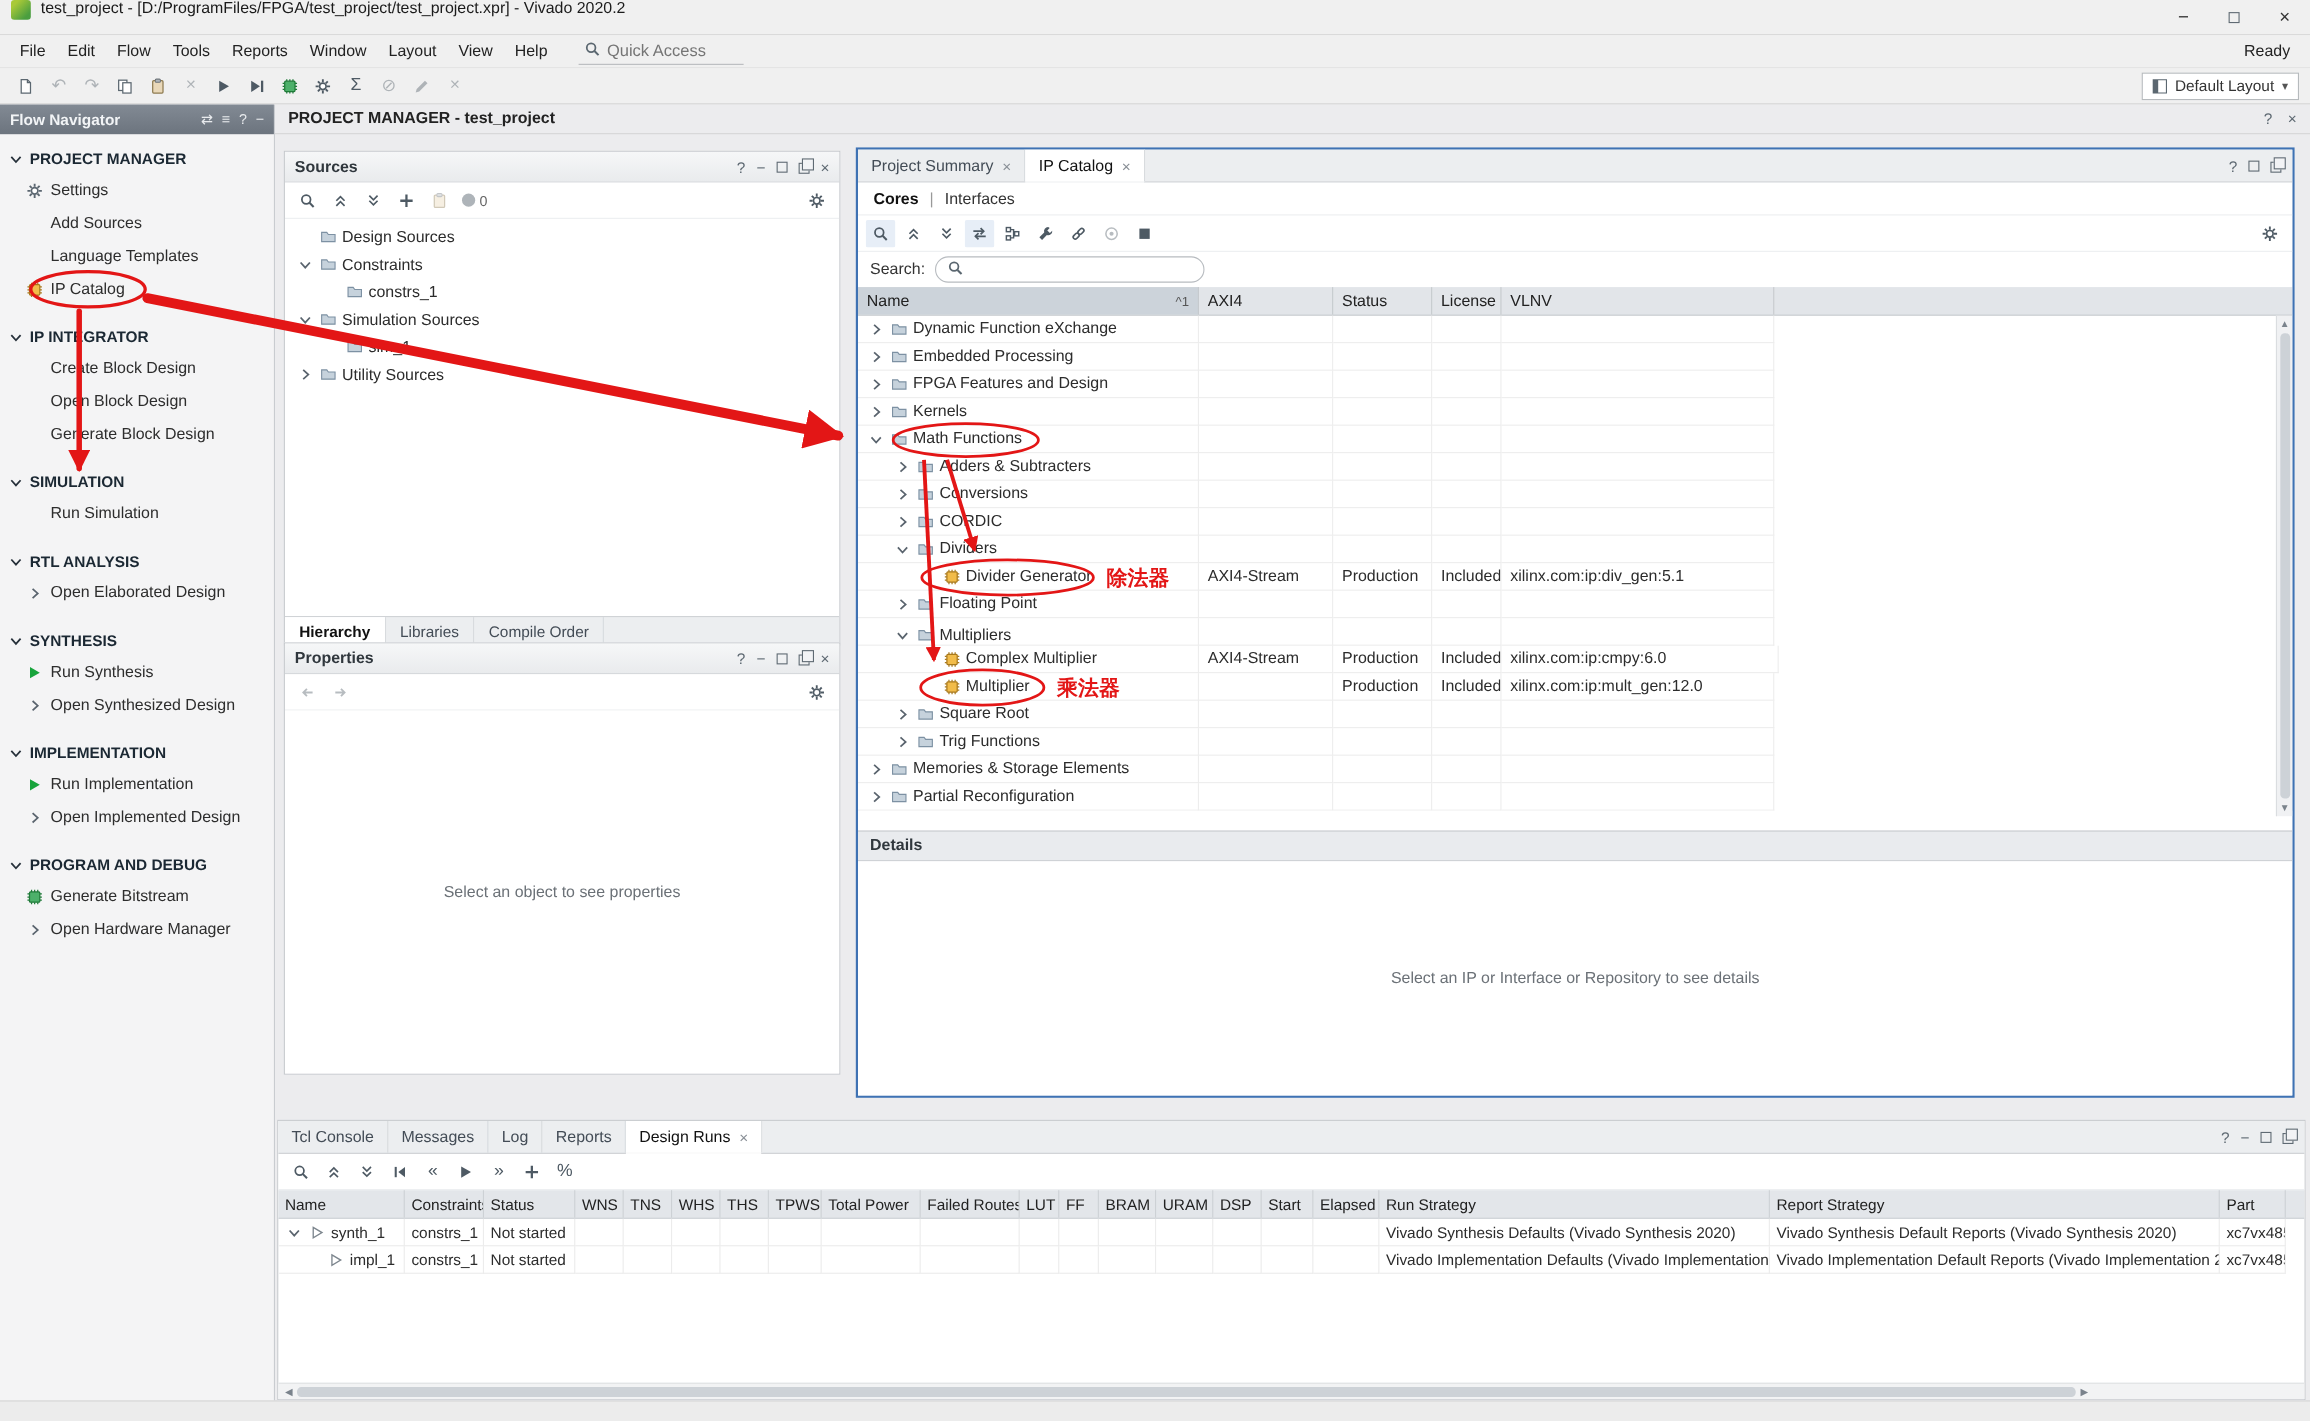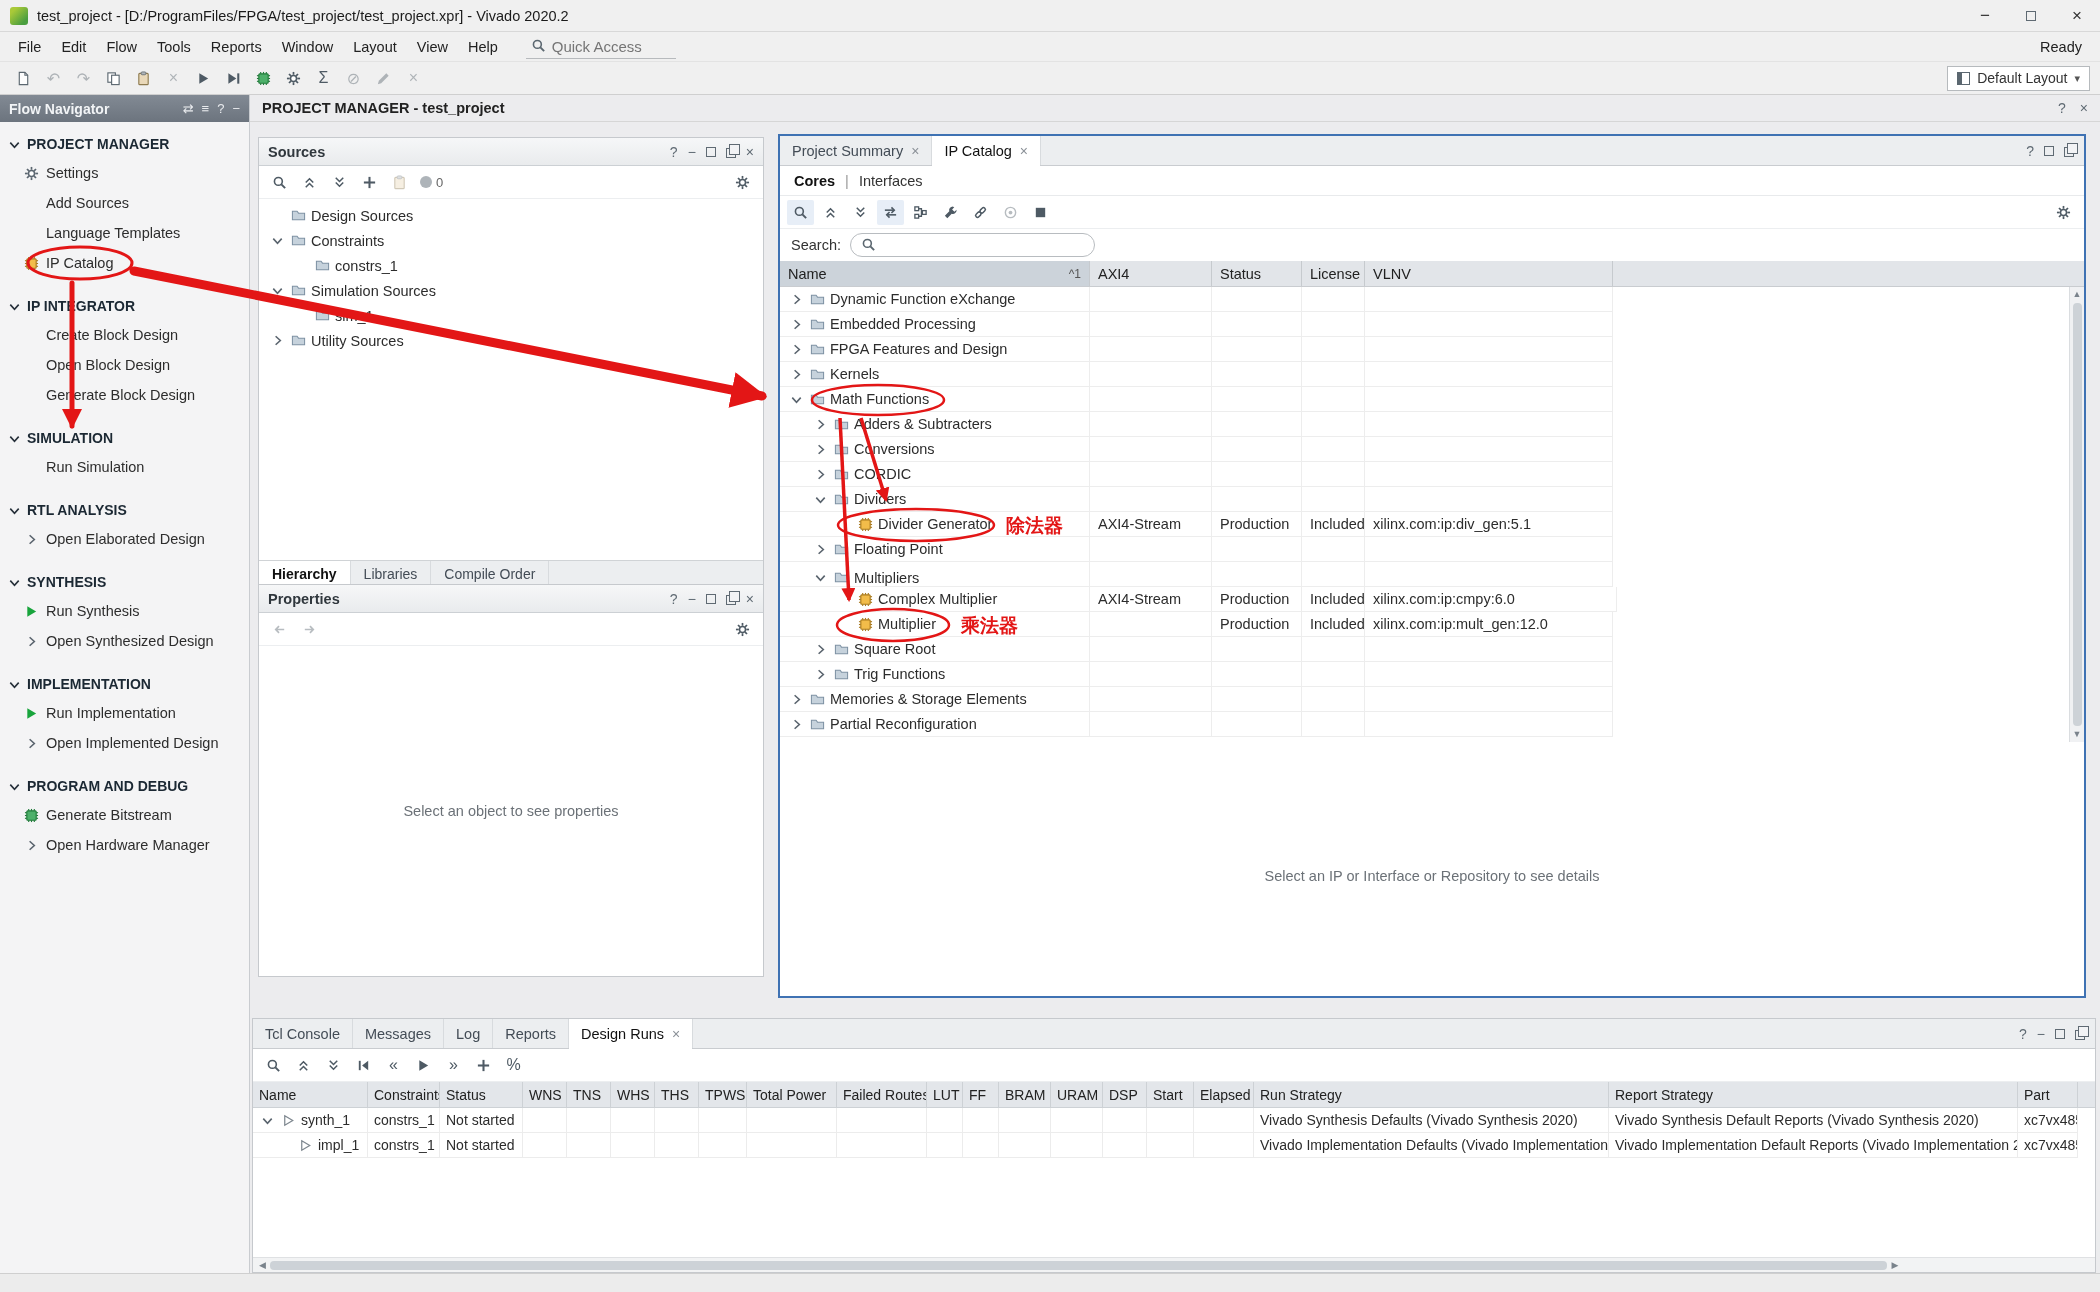--- a/index.html
+++ b/index.html
@@ -5,21 +5,21 @@
   *{box-sizing:border-box;margin:0;padding:0}
   html,body{width:2100px;height:1292px;overflow:hidden}
   body{font-family:"Liberation Sans",sans-serif;font-size:15px;color:#333;background:#ececec;position:relative}
   .icw{width:17px;height:17px;display:inline-flex;align-items:center;justify-content:center;color:inherit;flex:none}
   .ic{width:15px;height:15px;display:block}
   .c-green{color:#18a43c}.c-blue{color:#3a6db0}.c-dim{color:#5b6770}.c-dim2{color:#5b6670}
   .c-tree{color:#5a646e}.c-dark{color:#26303a}.c-dark2{color:#3c4650}
   .dis{opacity:.4}.dis-t{color:#9aa1a8}
   .boxed{border:1px solid #a9c0d8;background:#e7eef7}
   
-  .titlebar{height:32px;background:#f0f0f0;display:flex;align-items:center;padding-left:10px;border-bottom:1px solid #d8d8d8}
+  .titlebar{height:32px;background:#f0f0f0;display:flex;padding-left:10px;border-bottom:1px solid #d8d8d8}
   .app-logo{width:18px;height:18px;border-radius:3px;background:linear-gradient(135deg,#a9c938 20%,#4a9e3f 80%);flex:none}
   .title-text{margin-left:9px;font-size:14.5px;color:#1b1b1b}
   .win-btns{margin-left:auto;display:flex;height:100%}
   .winbtn{width:46px;display:flex;align-items:center;justify-content:center;font-size:17px;color:#333}
   
   .menubar{height:30px;background:#f0f0f0;display:flex;align-items:center;padding-left:8px;border-bottom:1px solid #e3e3e3}
   .menu-items{display:flex}
   .menu-item{padding:4px 10px;color:#222;font-size:14.5px}
   .quick-access{margin-left:18px;display:flex;align-items:center;gap:5px;border-bottom:1px solid #b7babd;width:150px;padding:2px 4px;color:#8a9097}
   .qa-input{border:none;outline:none;background:transparent;font:inherit;color:#555;flex:1;min-width:0}
@@ -1226,20 +1226,23 @@
                   </span>
                   <span class="lbl">Partial Reconfiguration</span>
                 </div>
                 <div class="ccell" style="width: 122px;"></div>
                 <div class="ccell" style="width: 90px;"></div>
                 <div class="ccell" style="width: 63px;"></div>
                 <div class="ccell" style="width: 248px;"></div>
               </div>
             </div>
           <div class="cat-gap"></div>
+          <div class="cat-details-h">
+              <span>Details</span>
+            </div>
           <div class="center-msg">Select an IP or Interface or Repository to see details</div>
           <div class="vscroll">
             <span class="vs-a">▲</span>
             <span class="vs-thumb"></span>
             <span class="vs-a">▼</span>
           </div>
         </div>
 
         <div class="panel" id="bottomPanel">
           <div class="ptabs" id="bp-tabs">

